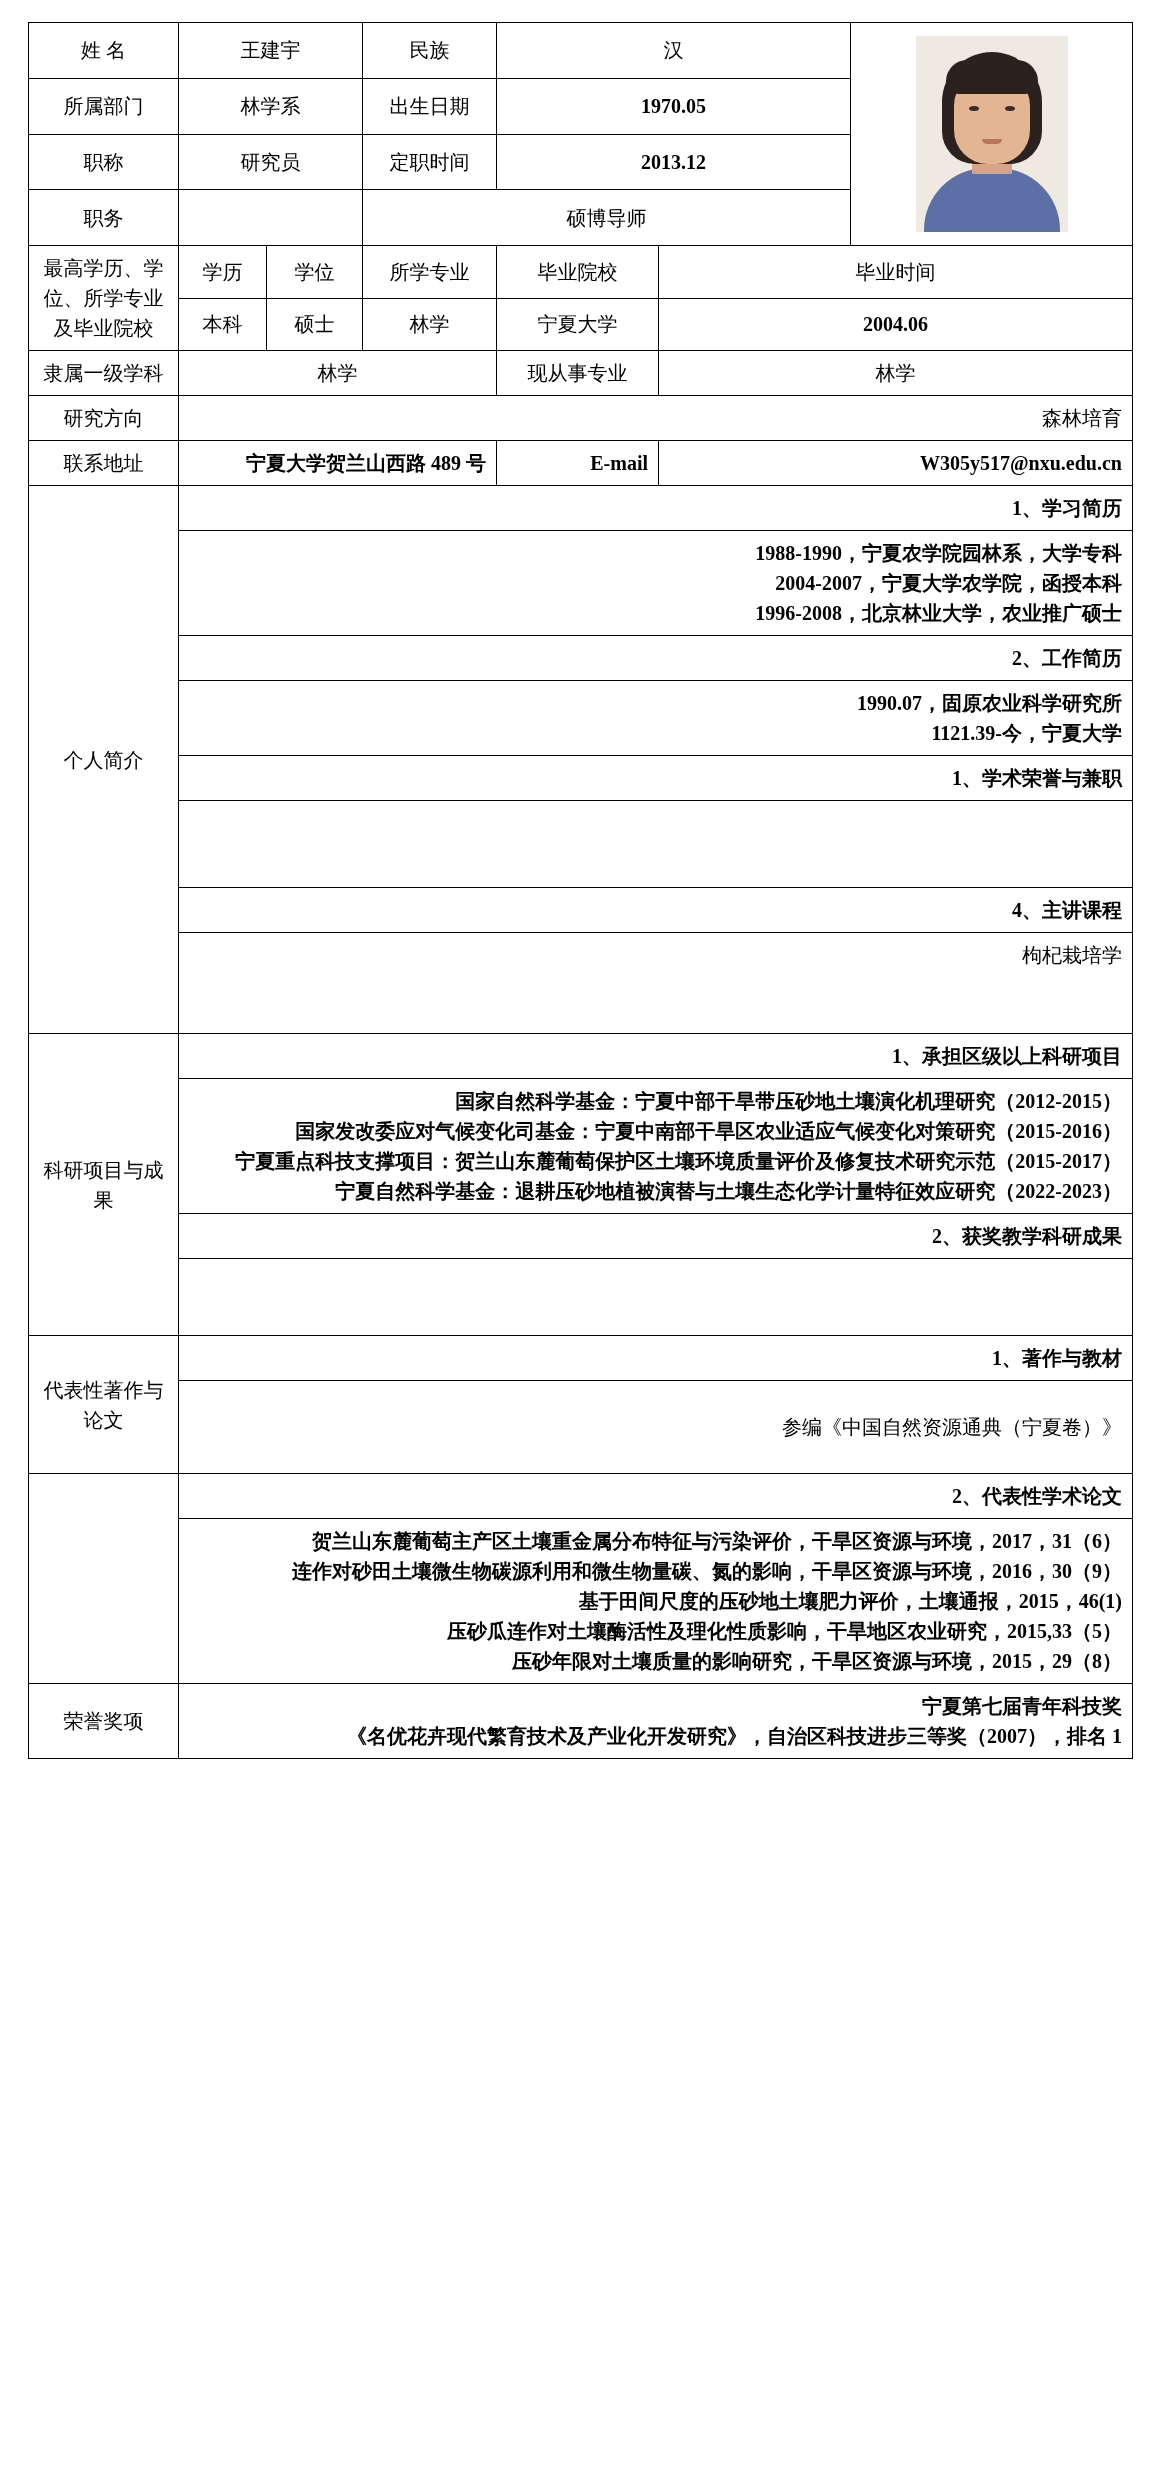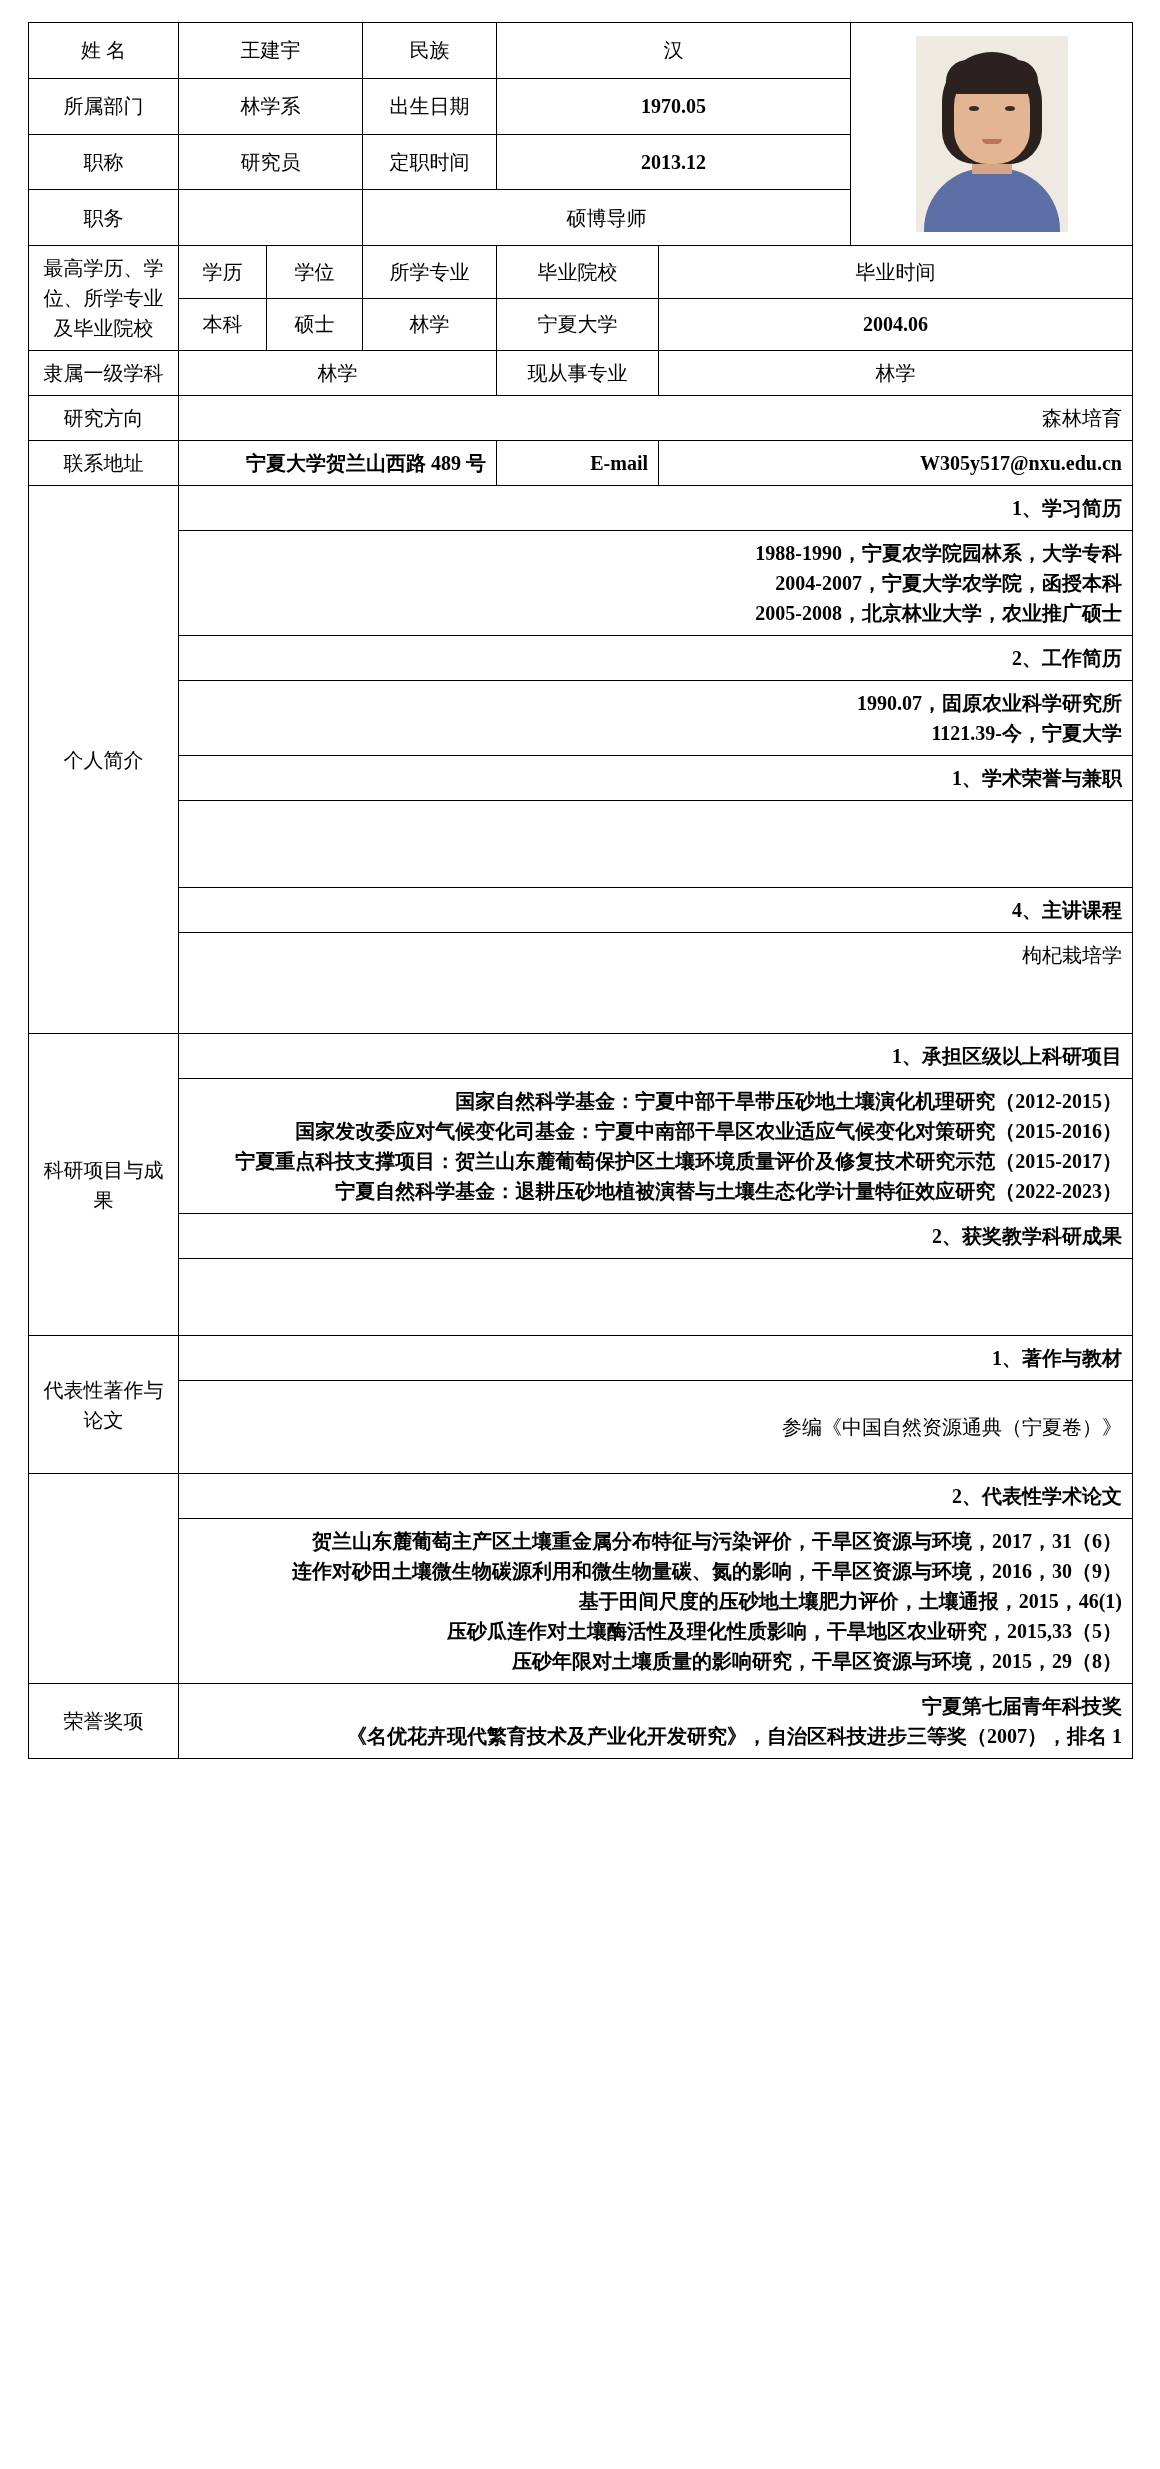--- a/index.html
+++ b/index.html
@@ -214,21 +214,21 @@
     </tr>
 
     <tr>
       <td class="ctr sec-label" rowspan="8">个人简介</td>
       <td class="lft pad-left bold" colspan="6">1、学习简历</td>
     </tr>
     <tr>
       <td class="lft pad-left" colspan="6">
         <div class="bold">1988-1990，宁夏农学院园林系，大学专科</div>
         <div class="bold">2004-2007，宁夏大学农学院，函授本科</div>
-        <div class="bold">2005-2008，北京林业大学，农业推广硕士</div>
+        <div class="bold">1996-2008，北京林业大学，农业推广硕士</div>
       </td>
     </tr>
     <tr>
       <td class="lft pad-left bold" colspan="6">2、工作简历</td>
     </tr>
     <tr>
       <td class="lft pad-left" colspan="6">
         <div class="bold">1990.07，固原农业科学研究所</div>
         <div class="bold">1121.39-今，宁夏大学</div>
       </td>

